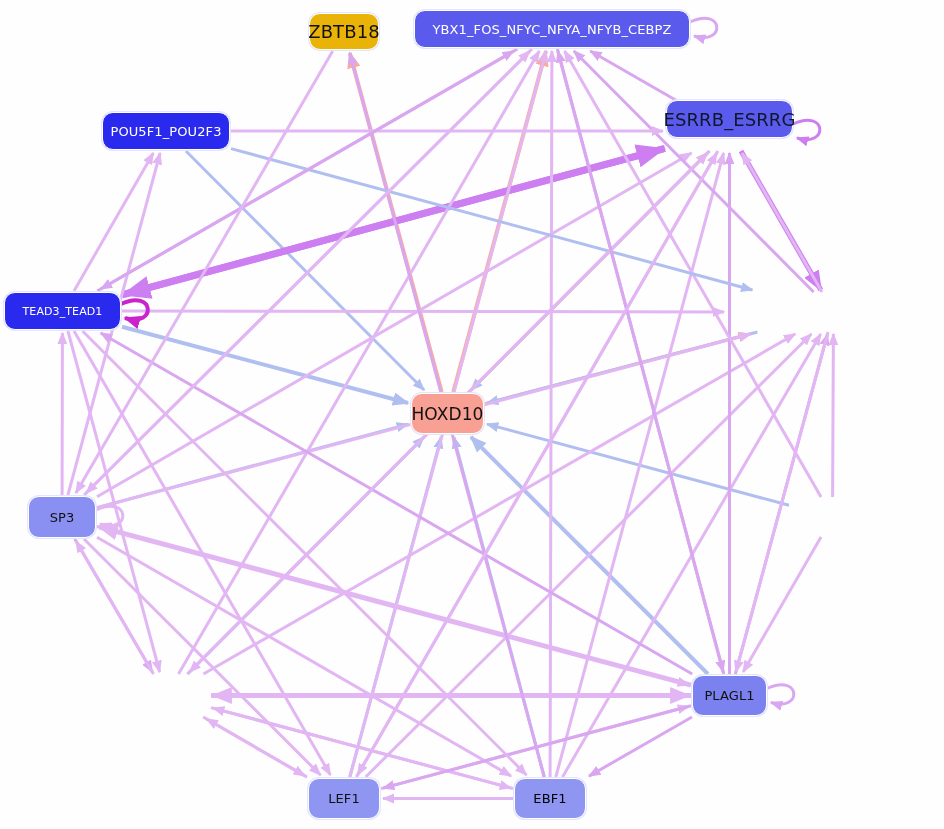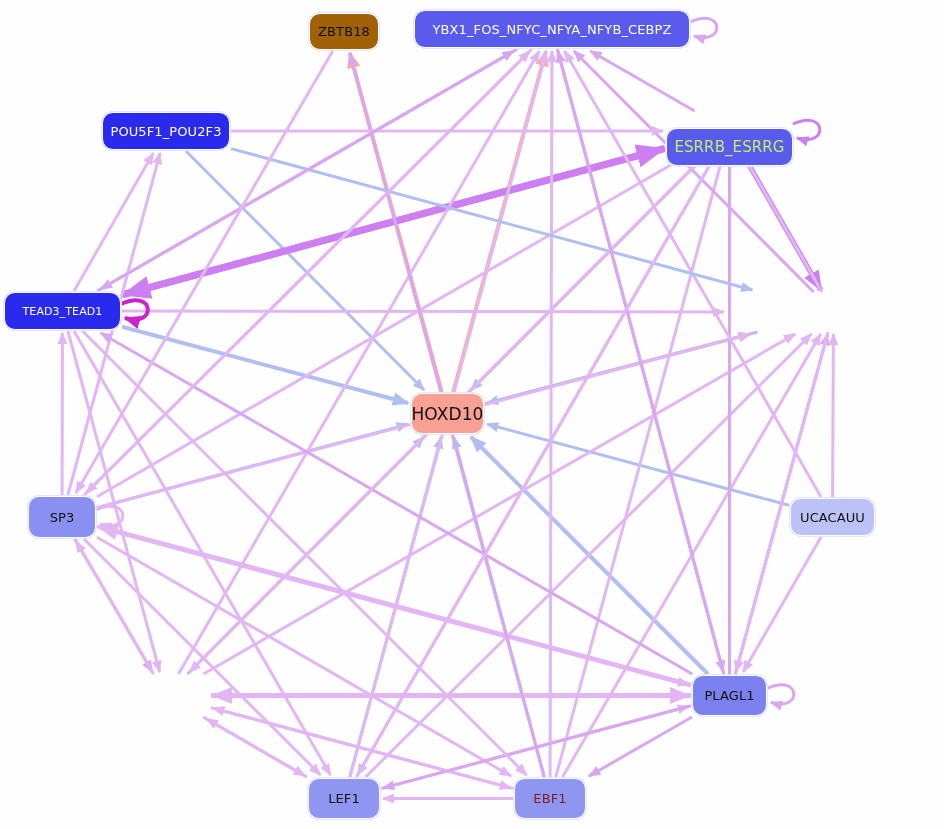--- a/index.html
+++ b/index.html
@@ -125,47 +125,44 @@
       <line x1="557.3" y1="49.0" x2="723.2" y2="672.0" stroke="#d9a6f0" stroke-width="3" stroke-linecap="butt" marker-end="url(#arr3)"></line>
       <line x1="828.1" y1="332.0" x2="735.9" y2="672.0" stroke="#e2b6f2" stroke-width="3" stroke-linecap="butt" marker-end="url(#arr4)"></line>
       <line x1="717.9" y1="151.0" x2="357.6" y2="775.0" stroke="#e2b6f2" stroke-width="3" stroke-linecap="butt" marker-end="url(#arr4)"></line>
       <path d="M 690 22 C 724 6, 726 46, 694 36" fill="none" stroke="#d9a6f0" stroke-width="3" marker-end="url(#arr3)"></path>
       <path d="M 793 124 C 827 108, 829 148, 797 138" fill="none" stroke="#cd7ef0" stroke-width="3" marker-end="url(#arr2)"></path>
       <path d="M 121 304 C 155 288, 157 328, 125 318" fill="none" stroke="#cc22cc" stroke-width="4" marker-end="url(#arr5)"></path>
       <path d="M 96 510 C 130 494, 132 534, 100 524" fill="none" stroke="#e2b6f2" stroke-width="3" marker-end="url(#arr4)"></path>
       <path d="M 767 688.5 C 801 672.5, 803 712.5, 771 702.5" fill="none" stroke="#d9a6f0" stroke-width="3" marker-end="url(#arr3)"></path>
     </svg>
   <div id="node-layer">
-      <div class="node" style="left: 309px; top: 13px; width: 70px; height: 37px; background: #a16207; color: rgb(17, 17, 17); font-size: 13px;">
+      <div class="node" style="left: 309px; top: 13px; width: 70px; height: 37px; background: #eab308; color: rgb(17, 17, 17); font-size: 18px;">
         <span class="node-label">ZBTB18</span>
       </div>
       <div class="node" style="left: 414px; top: 10px; width: 276px; height: 38px; background: rgb(90, 90, 237); color: rgb(255, 255, 255); font-size: 13px; align-items: center;">
         <span class="node-label">YBX1_FOS_NFYC_NFYA_NFYB_CEBPZ</span>
       </div>
       <div class="node" style="left: 102px; top: 112px; width: 128px; height: 38px; background: rgb(42, 42, 238); color: rgb(255, 255, 255); font-size: 13px;">
         <span class="node-label">POU5F1_POU2F3</span>
       </div>
-      <div class="node" style="left: 666px; top: 128px; width: 127px; height: 38px; background: rgb(90, 90, 237); color: #bef264; font-size: 15px;">
+      <div class="node" style="left: 666px; top: 100px; width: 127px; height: 38px; background: rgb(90, 90, 237); color: #0f172a; font-size: 18px;">
         <span class="node-label">ESRRB_ESRRG</span>
       </div>
       <div class="node" style="left: 4px; top: 292px; width: 117px; height: 38px; background: rgb(42, 42, 238); color: rgb(255, 255, 255); font-size: 11px;">
         <span class="node-label">TEAD3_TEAD1</span>
       </div>
       <div class="node" style="left: 411px; top: 393px; width: 73px; height: 41px; background: rgb(249, 160, 148); color: rgb(17, 17, 17); font-size: 17px;">
         <span class="node-label">HOXD10</span>
       </div>
       <div class="node" style="left: 28px; top: 496px; width: 68px; height: 42px; background: rgb(138, 144, 241); color: rgb(17, 17, 17); font-size: 13px;">
         <span class="node-label">SP3</span>
       </div>
-      <div class="node" style="left: 790px; top: 498px; width: 85px; height: 38px; background: rgb(188, 194, 246); color: rgb(17, 17, 17); font-size: 13px;">
-        <span class="node-label">UCACAUU</span>
-      </div>
       <div class="node" style="left: 692px; top: 675px; width: 75px; height: 41px; background: rgb(123, 129, 239); color: rgb(17, 17, 17); font-size: 13px;">
         <span class="node-label">PLAGL1</span>
       </div>
       <div class="node" style="left: 308px; top: 778px; width: 72px; height: 41px; background: rgb(143, 150, 242); color: rgb(17, 17, 17); font-size: 13px;">
         <span class="node-label">LEF1</span>
       </div>
-      <div class="node" style="left: 514px; top: 778px; width: 72px; height: 41px; background: rgb(143, 150, 242); color: #7f1d1d; font-size: 13px;">
+      <div class="node" style="left: 514px; top: 778px; width: 72px; height: 41px; background: rgb(143, 150, 242); color: #000000; font-size: 13px;">
         <span class="node-label">EBF1</span>
       </div>
     </div>
 </div>
 
 </body></html>

